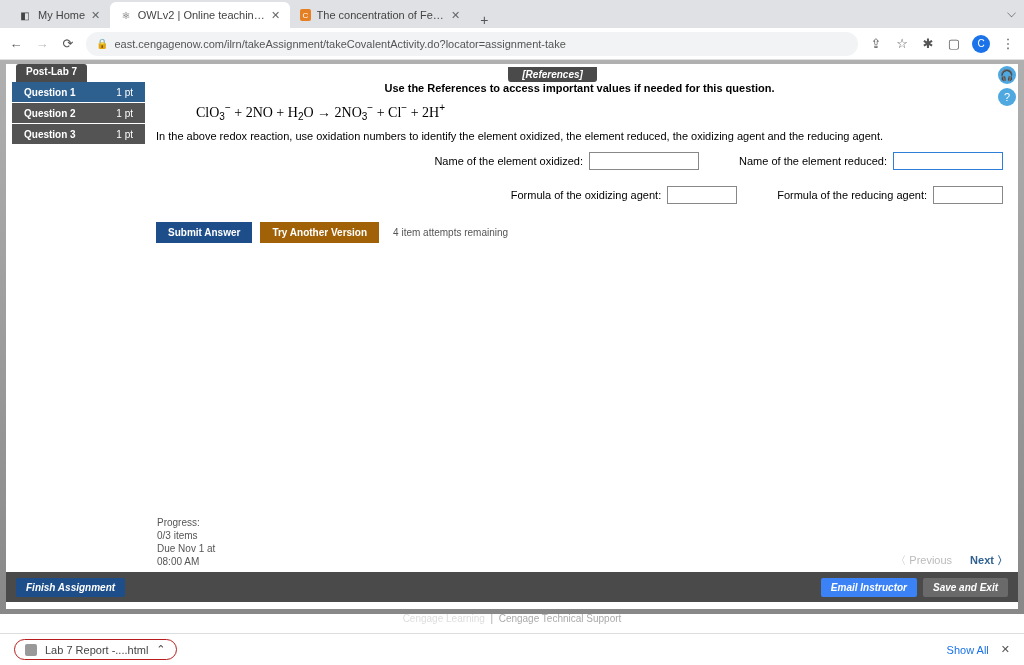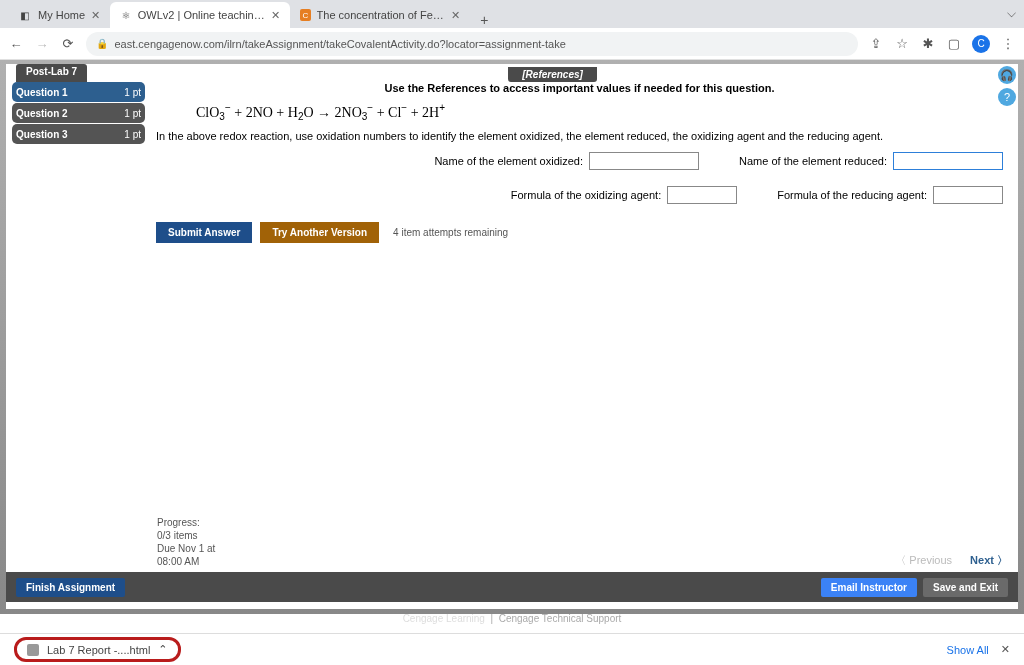--- a/index.html
+++ b/index.html
@@ -27,21 +27,21 @@
 .app { background: #fff; height: 545px; position: relative; }
 
 
 .assigntop { display: flex; height: 18px; }
 .tabblock { background: #4a4a4a; color: #fff; font-size: 10px; font-weight: bold; padding: 2px 10px; border-radius: 3px 3px 0 0; margin-left: 10px; }
 .refblock { flex:1; text-align:center; }
 .refblock span { display:inline-block; background:#4a4a4a; color:#fff; font-size:10px; font-weight:bold; padding:2px 14px; border-radius:0 0 3px 3px;font-style:italic; }
 
 .appbody { display: flex; height: 490px; }
 .sidebar { width: 145px; padding: 0 6px; }
-.qitem { height: 20px; display:flex; align-items:center; justify-content:space-between; font-size:10px; color:#fff; font-weight:bold; padding:0 4px; margin-bottom:1px; border-radius:5px; }
+.qitem { height: 20px; display:flex; align-items:center; justify-content:space-between; font-size:10px; color:#fff; font-weight:bold; padding:0 12px; margin-bottom:1px; border-radius:0; }
 .qitem.selected { background:#2d5f8f; }
 .qitem.normal { background:#545454; }
 .qitem .pt { font-weight: normal; }
 
 .main { flex:1; padding: 0 15px 0 5px; position: relative; font-size: 11px; color: #000; }
 .centerbold { text-align:center; font-weight:bold; font-size:11px; }
 .eq { font-family: 'Times New Roman', serif; font-size: 14px; margin: 8px 0 8px 40px; }
 .eq sub { font-size: 10px; }
 .eq sup { font-size: 10px; }
 .instr { font-size: 11px; margin: 6px 0 10px 0; }
@@ -57,37 +57,37 @@
 .btn.primary { background:#1e4e8a; }
 .btn.secondary { background:#a16207; }
 .attempts { font-size:10px; color:#555; margin-left:6px; }
 
 .progress { position:absolute; left:6px; bottom:4px; font-size:10px; color:#555; line-height:1.3; }
 .pagenav { position:absolute; right:10px; bottom:4px; display:flex; align-items:center; gap:18px; font-size:11px; }
 .pagenav .prev { color:#bbb; }
 .pagenav .next { color:#2d5f8f; font-weight:bold; }
 
 .bottombar { height:30px; background:#4a4a4a; display:flex; align-items:center; justify-content:space-between; padding:0 10px; }
-.bottombar .btn2 { padding:4px 10px; font-size:10px; color:#fff; font-weight:bold; border-radius:2px; cursor:pointer; border:none; }
+.bottombar .btn2 { padding:4px 10px; font-size:10px; color:#fff; font-weight:bold; border-radius:2px; cursor:pointer; border:none;font-style:italic; }
 .bottombar .finish { background:#1e4e8a; }
 .bottombar .email { background:#3b82f6; }
 .bottombar .save { background:#6a6a6a; }
 .bottombar .right { display:flex; gap:6px; }
 
 .cengagefoot { height:22px; color:#aaa; font-size:10px; text-align:center; padding-top:4px; }
 .cengagefoot .l { color:#ddd; }
 
 .rightrail { position:absolute; right:2px; top:2px; display:flex; flex-direction:column; gap:4px; }
 .rightrail .circ { width:18px; height:18px; border-radius:50%; display:flex; align-items:center; justify-content:center; font-size:11px; color:#fff; }
 .rightrail .chat { background:#4fa8e0; }
 .rightrail .help { background:#4fa8e0; }
 
 
 .dlbar { position:absolute; bottom:0; left:0; right:0; height:32px; background:#fff; border-top:1px solid #ddd; display:flex; align-items:center; justify-content:space-between; padding:0 14px; font-size:11px; color:#444; }
-.dlitem { display:flex; align-items:center; gap:8px; border:3px solid #b91c1c; border-radius:12px; padding:3px 10px; }
+.dlitem { display:flex; align-items:center; gap:8px; border:1px solid #b91c1c; border-radius:12px; padding:3px 10px; }
 .dlitem .fav { width:12px; height:12px; background: #999; border-radius:2px; }
 .showall { color:#1a73e8; display:flex; align-items:center; gap:12px; }
 .showall .x { color:#555; }
 </style>
 </head>
 <body>
 
 <div class="tabbar">
   <div class="tab">
     <span class="favicon">◧</span>

